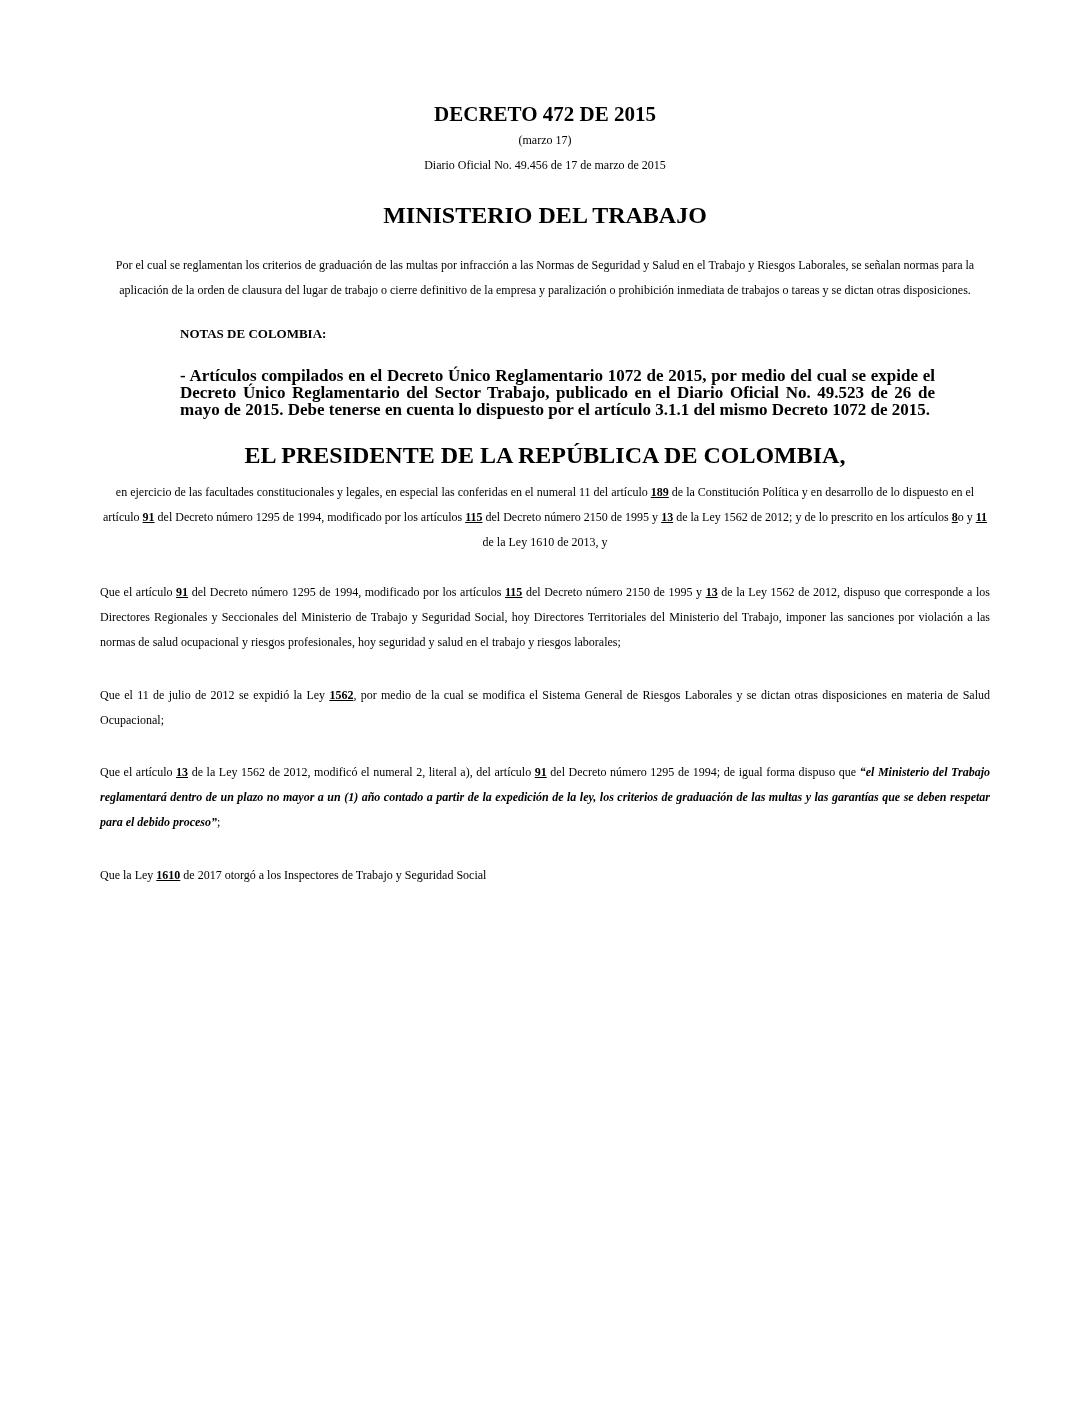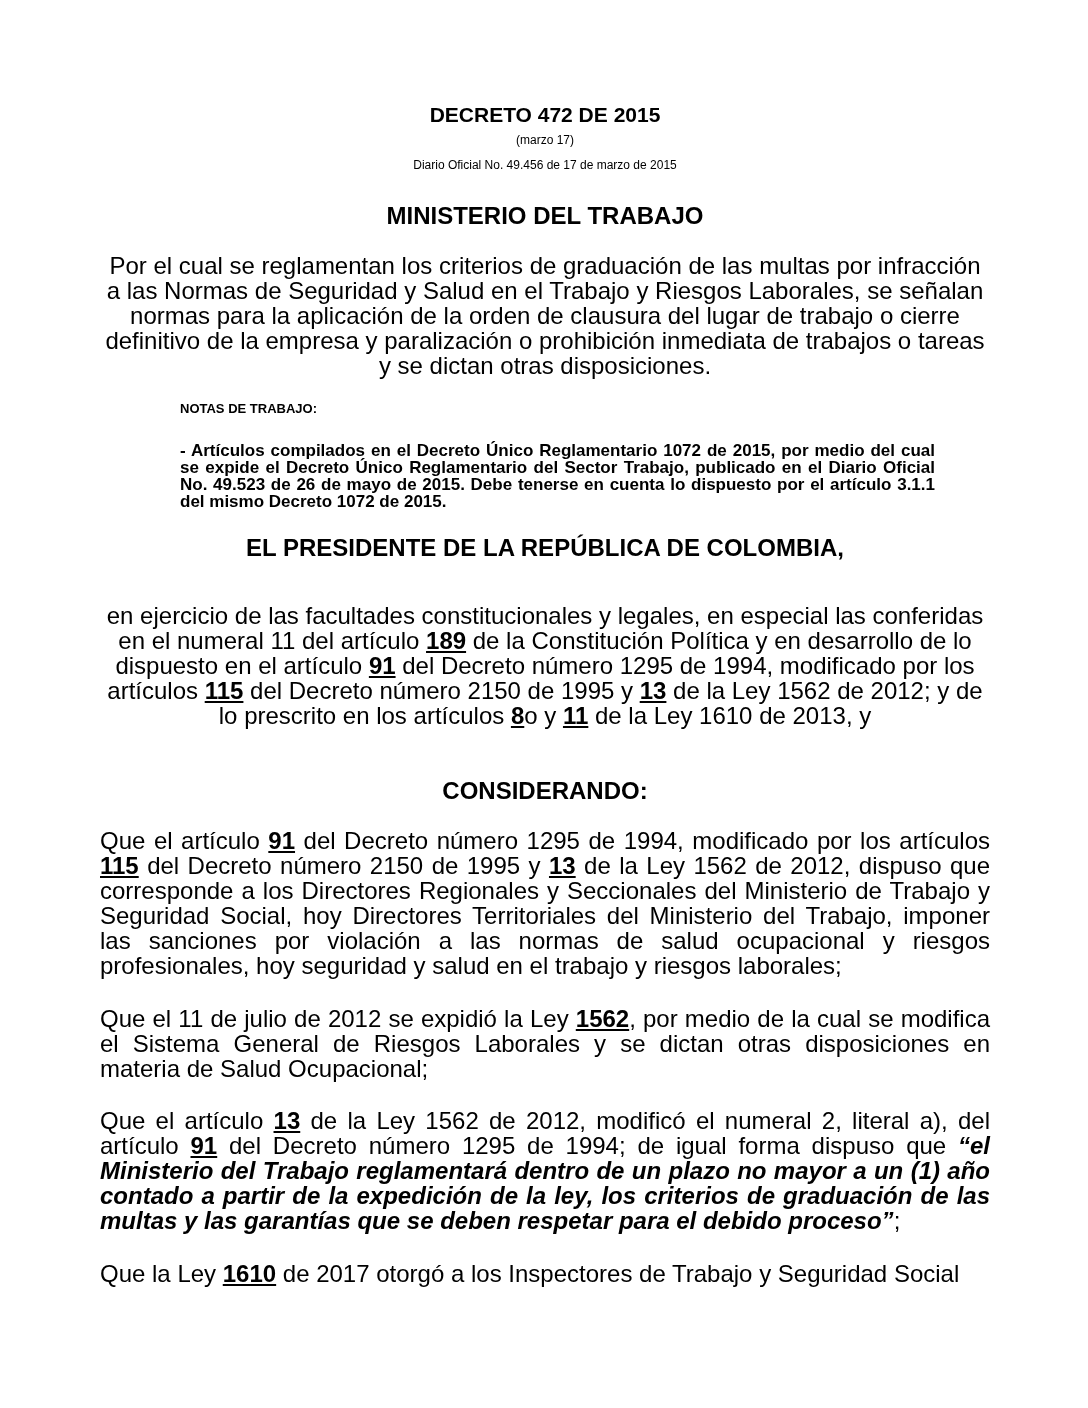--- a/index.html
+++ b/index.html
@@ -7,21 +7,21 @@
     padding: 0;
     background: #ffffff;
   }
   .page {
     position: relative;
     width: 1088px;
     height: 1408px;
     margin: 0 auto;
     background: #ffffff;
     color: #000000;
-    font-family: Liberation Sans, sans-serif;
+    font-family: Liberation Serif, serif;
     box-sizing: border-box;
     padding: 101px 98px 0 100px;
     overflow: hidden;
   }
   .center { text-align: center; }
   .just   { text-align: justify; }
   .title {
     font-size: 21px;
     font-weight: bold;
     line-height: 27px;
@@ -32,21 +32,21 @@
     line-height: 25px;
     margin: 0;
   }
   .h-bold {
     font-size: 24px;
     font-weight: bold;
     line-height: 25px;
     margin: 25px 0 0 0;
   }
   .body-p {
-    font-size: 24px;
+    font-size: 12px;
     line-height: 25px;
     margin: 25px 0 0 0;
   }
   .small-tag {
     font-size: 13px;
     font-weight: bold;
     line-height: 18px;
     margin: 0;
   }
   .notes {
@@ -60,21 +60,21 @@
     margin: 22px 0 0 0;
   }
   .notes-p {
     font-size: 17px;
     font-weight: bold;
     line-height: 17px;
     margin: 25px 0 0 0;
     text-align: justify;
   }
   .mt-42 { }
-  .mt-28 { margin-top: 43px; }
+  .mt-28 { margin-top: 12px; }
   .mt-50 { margin-top: 50px; }
   .mt-22 { margin-top: 28px; }
   .mt-27 { margin-top: 27px; }
   .seg-n  { font-weight: normal; font-style: normal; }
   .seg-bu { font-weight: bold; text-decoration: underline; color: #000000; }
   .seg-bi { font-weight: bold; font-style: italic; }
 </style>
 </head>
 <body>
 
@@ -85,29 +85,28 @@
   <div class="sub center">(marzo 17)</div>
 
   <div class="sub center">Diario Oficial No. 49.456 de 17 de marzo de 2015</div>
 
   <div class="h-bold center">MINISTERIO DEL TRABAJO</div>
 
   <div class="body-p center">Por el cual se reglamentan los criterios de graduación de las multas por infracción a las Normas de Seguridad y Salud en el Trabajo y Riesgos Laborales, se señalan normas para la aplicación de la orden de clausura del lugar de trabajo o cierre definitivo de la empresa y paralización o prohibición inmediata de trabajos o tareas y se dictan otras disposiciones.</div>
 
 
   <div class="notes">
-    <div class="notes-h">NOTAS DE TRABAJO:</div>
+    <div class="notes-h">NOTAS DE COLOMBIA:</div>
     <div class="notes-p">- Artículos compilados en el Decreto Único Reglamentario 1072 de 2015, por medio del cual se expide el Decreto Único Reglamentario del Sector Trabajo, publicado en el Diario Oficial No. 49.523 de 26 de mayo de 2015. Debe tenerse en cuenta lo dispuesto por el artículo 3.1.1 del mismo Decreto 1072 de 2015.</div>
   </div>
 
   <div class="h-bold center mt-42">EL PRESIDENTE DE LA REPÚBLICA DE COLOMBIA,</div>
 
   <div class="body-p center mt-28"><span class="seg-n">en ejercicio de las facultades constitucionales y legales, en especial las conferidas en el numeral 11 del artículo </span><span class="seg-bu">189</span><span class="seg-n"> de la Constitución Política y en desarrollo de lo dispuesto en el artículo </span><span class="seg-bu">91</span><span class="seg-n"> del Decreto número 1295 de 1994, modificado por los artículos </span><span class="seg-bu">115</span><span class="seg-n"> del Decreto número 2150 de 1995 y </span><span class="seg-bu">13</span><span class="seg-n"> de la Ley 1562 de 2012; y de lo prescrito en los artículos </span><span class="seg-bu">8</span><span class="seg-n">o y </span><span class="seg-bu">11</span><span class="seg-n"> de la Ley 1610 de 2013, y</span></div>
 
-  <div class="h-bold center mt-50">CONSIDERANDO:</div>
 
   <div class="body-p just"><span class="seg-n">Que el artículo </span><span class="seg-bu">91</span><span class="seg-n"> del Decreto número 1295 de 1994, modificado por los artículos </span><span class="seg-bu">115</span><span class="seg-n"> del Decreto número 2150 de 1995 y </span><span class="seg-bu">13</span><span class="seg-n"> de la Ley 1562 de 2012, dispuso que corresponde a los Directores Regionales y Seccionales del Ministerio de Trabajo y Seguridad Social, hoy Directores Territoriales del Ministerio del Trabajo, imponer las sanciones por violación a las normas de salud ocupacional y riesgos profesionales, hoy seguridad y salud en el trabajo y riesgos laborales;</span></div>
 
   <div class="body-p just mt-22"><span class="seg-n">Que el 11 de julio de 2012 se expidió la Ley </span><span class="seg-bu">1562</span><span class="seg-n">, por medio de la cual se modifica el Sistema General de Riesgos Laborales y se dictan otras disposiciones en materia de Salud Ocupacional;</span></div>
 
   <div class="body-p just mt-27"><span class="seg-n">Que el artículo </span><span class="seg-bu">13</span><span class="seg-n"> de la Ley 1562 de 2012, modificó el numeral 2, literal a), del artículo </span><span class="seg-bu">91</span><span class="seg-n"> del Decreto número 1295 de 1994; de igual forma dispuso que </span><span class="seg-bi">“el Ministerio del Trabajo reglamentará dentro de un plazo no mayor a un (1) año contado a partir de la expedición de la ley, los criterios de graduación de las multas y las garantías que se deben respetar para el debido proceso”</span><span class="seg-n">;</span></div>
 
   <div class="body-p just mt-22"><span class="seg-n">Que la Ley </span><span class="seg-bu">1610</span><span class="seg-n"> de 2017 otorgó a los Inspectores de Trabajo y Seguridad Social</span></div>
 
 </div>

